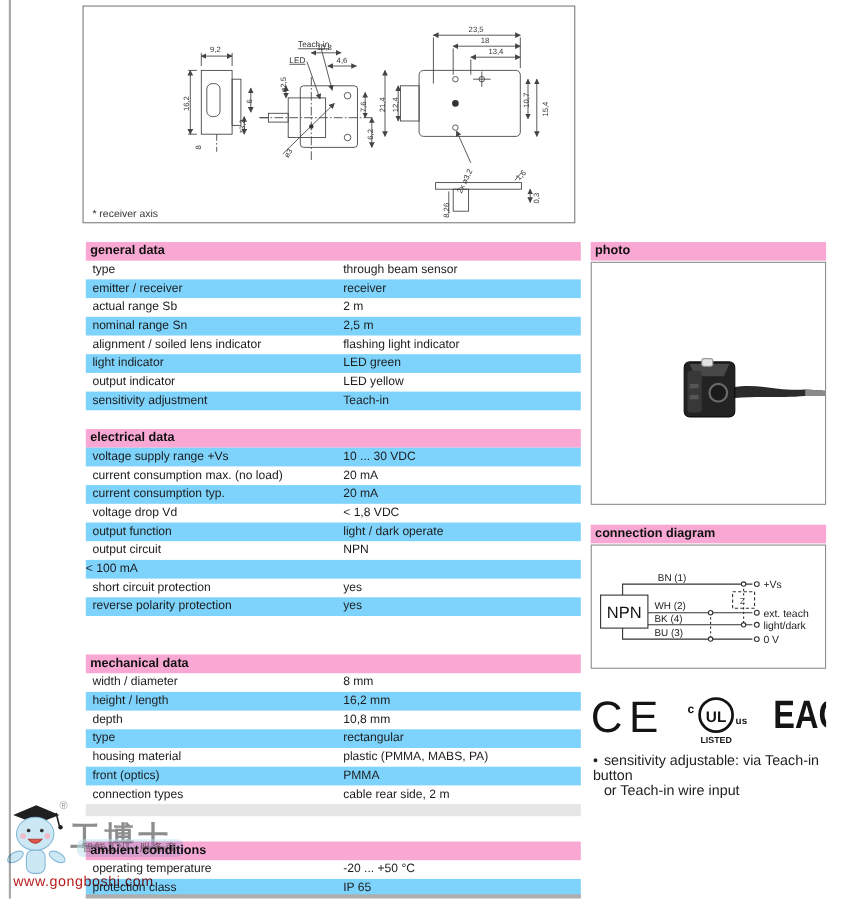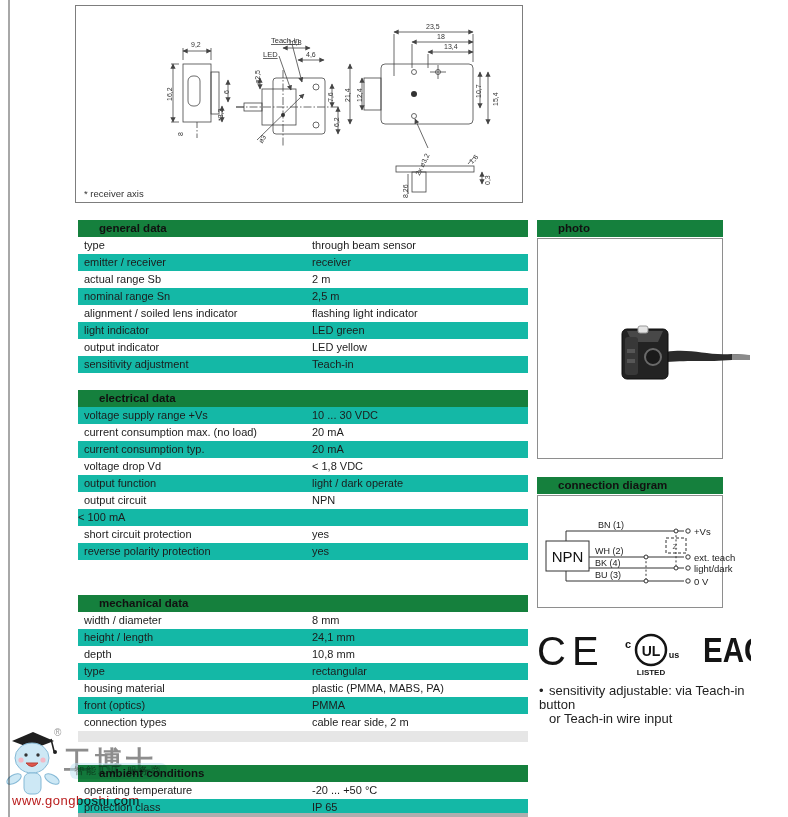--- a/index.html
+++ b/index.html
@@ -13,31 +13,31 @@
   .drawing-box { position:absolute; left:75px; top:5px; width:448px; height:198px;
                  border:1px solid #7d7d7d; background:#fff; }
   .drawing-box svg { display:block; }
 
   
   .section { position:absolute; left:78px; width:450px; }
   #general-section    { top:220px; }
   #electrical-section { top:390px; }
   #mechanical-section { top:595px; }
   #ambient-section    { top:765px; }
-  .spec-header { height:17px; line-height:17px; background:#15803d;
-                 font-weight:bold; font-size:11.5px; padding-left:21px; color:#111; }
+  .spec-header { height:17px; line-height:17px; background:#f9a8d4;
+                 font-weight:bold; font-size:11.5px; padding-left:4px; color:#111; }
   .spec-row { display:flex; height:17px; line-height:17px; font-size:11px; }
-  .spec-row.alt { background:#14b8a6; }
+  .spec-row.alt { background:#7dd3fc; }
   .cell.label { width:234px; padding-left:6px; }
   .cell.value { flex:1; }
   .spacer-row { height:11px; background:#e6e6e6; }
   .cut-header { position:absolute; left:78px; top:813px; width:450px; height:4px; background:#aeaeae; }
 
   
-  .rcol-section { position:absolute; left:537px; width:186px; }
+  .rcol-section { position:absolute; left:537px; width:214px; }
   #photo-section { top:220px; }
   #connection-section { top:477px; }
   .frame-box { border:1px solid #8e8e8e; background:#fff; margin-top:1px; }
   #photo-box { height:221px; }
   #connection-box { height:113px; }
 
   #certs { position:absolute; left:537px; top:630px; width:214px; height:50px;
            display:flex; justify-content:space-between; align-items:flex-start; }
 
   #note { position:absolute; left:539px; top:684px; width:212px; font-size:13px; line-height:14px; color:#222; }
@@ -242,21 +242,21 @@
 
 <div class="section" id="mechanical-section">
   <div class="spec-header">mechanical data</div>
   <div>
       <div class="spec-row">
         <div class="cell label">width / diameter</div>
         <div class="cell value">8 mm</div>
       </div>
       <div class="spec-row alt">
         <div class="cell label">height / length</div>
-        <div class="cell value">24,1 mm</div>
+        <div class="cell value">16,2 mm</div>
       </div>
       <div class="spec-row">
         <div class="cell label">depth</div>
         <div class="cell value">10,8 mm</div>
       </div>
       <div class="spec-row alt">
         <div class="cell label">type</div>
         <div class="cell value">rectangular</div>
       </div>
       <div class="spec-row">

